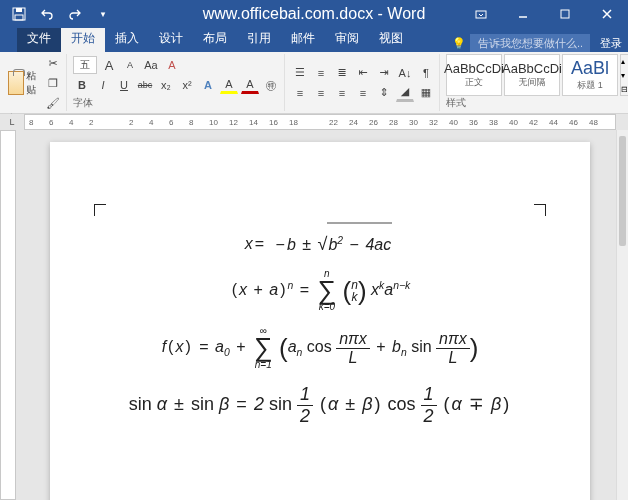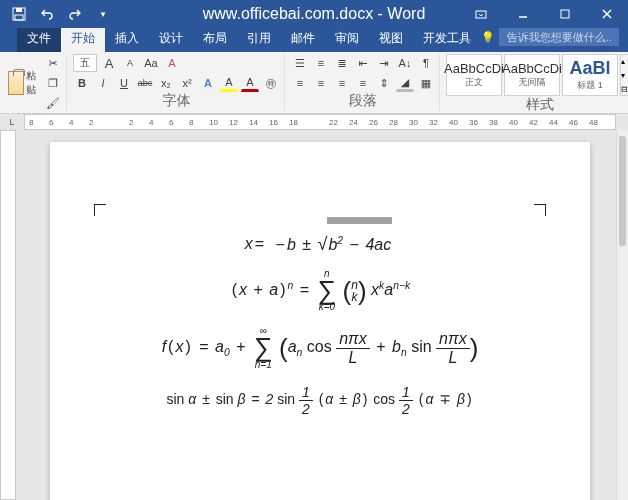--- a/index.html
+++ b/index.html
@@ -13,48 +13,48 @@
 .tabs{background:#2b579a;color:#fff;height:24px;display:flex;align-items:flex-end;padding-left:17px}
 .tab{padding:4px 10px 5px;font-size:12px;cursor:pointer;white-space:nowrap}
 .tab.file{background:#1e3e6e}
 .tab.active{background:#f3f3f3;color:#2b579a}
 .tabs-right{margin-left:auto;display:flex;align-items:center;gap:4px;padding-right:6px;color:#fff}
 .tell-me{background:#4a74b4;color:#cdd7ea;padding:3px 8px;font-size:11px;border:none;width:120px}
 .tell-me::placeholder{color:#cdd7ea}
 .ribbon{background:#f3f3f3;height:62px;display:flex;border-bottom:1px solid #d4d4d4;padding:2px 4px;gap:2px}
 .group{display:flex;flex-direction:column;border-right:1px solid #e0e0e0;padding:0 4px;position:relative}
 .group-body{flex:1;display:flex;align-items:center;gap:2px}
-.group-label{text-align:center;font-size:14px;color:#666;padding-bottom:1px}
+.group-label{font-size:10px;color:#666;padding-bottom:1px}
 .big-btn{display:flex;flex-direction:row;align-items:center;justify-content:center;width:34px;font-size:10px;color:#444;gap:2px}
 .clip-icon{width:20px;height:24px;border:1px solid #c88d3e;background:linear-gradient(#fdf0d5,#f8d898);position:relative}
 .clip-icon::before{content:"";position:absolute;top:-3px;left:4px;width:10px;height:6px;border:1px solid #888;border-bottom:none;border-radius:3px 3px 0 0}
 .ctrl-row{display:flex;gap:3px;align-items:center}
 .ctrl{min-width:18px;height:18px;display:flex;align-items:center;justify-content:center;font-size:11px;color:#444;border:1px solid transparent}
 .ctrl.dd{padding:0 3px;border:1px solid #c9c9c9;background:#fff;font-size:10px;white-space:nowrap}
 .font-stack{display:flex;flex-direction:column;gap:2px}
 .style-card{width:56px;height:42px;border:1px solid #d0d0d0;background:#fff;display:flex;flex-direction:column;align-items:center;justify-content:center;font-size:9px;color:#666}
 .style-card .sample{font-size:13px;color:#333}
-.style-card .big{font-size:18px;font-weight:bold}
+.style-card .big{font-size:18px;font-weight:normal}
 .page-area{position:relative;height:386px;background:#e6e6e6;overflow:hidden}
 .h-ruler{position:absolute;top:0;left:24px;right:12px;height:16px;background:#fff;border:1px solid #c8c8c8;font-size:8px;color:#666;display:flex;align-items:center;overflow:hidden}
 .h-ruler span{position:absolute}
 .v-ruler{position:absolute;top:16px;left:0;width:16px;bottom:0;background:#fff;border:1px solid #c8c8c8}
 .corner{position:absolute;top:0;left:0;width:24px;height:16px;background:#e6e6e6;display:flex;align-items:center;justify-content:center;font-size:9px;color:#555}
 .viewport{position:absolute;top:16px;left:24px;right:12px;bottom:0;overflow:auto;background:#e6e6e6}
 .page{width:540px;background:#fff;margin:12px auto 20px;box-shadow:0 2px 6px rgba(0,0,0,.25);padding:78px 60px 40px;min-height:520px;font-family:Cambria,"Times New Roman",serif;color:#222;position:relative}
 .crop{position:absolute;width:12px;height:12px;border-color:#bfbfbf}
 .crop.tl{top:62px;left:44px;border-left:1px solid;border-top:1px solid}
 .crop.tr{top:62px;right:44px;border-right:1px solid;border-top:1px solid}
 .eq{text-align:center;margin:14px 0;font-style:italic;font-size:16px}
 .eq .op{font-style:normal;padding:0 2px}
 .frac{display:inline-block;vertical-align:middle;text-align:center}
 .frac .num{display:block;padding:0 3px}
 .frac .den{display:block;border-top:1px solid #222;padding:0 3px}
 .sqrt-sym{font-style:normal;font-size:18px}
-.vinc{border-top:7px solid #a3a3a3;padding:12px 1px}
+.vinc{border-top:2px solid #a3a3a3;padding:12px 1px}
 .sig{display:inline-block;vertical-align:middle;text-align:center;font-style:normal;line-height:1;margin:0 2px}
 .sig .lim{font-size:10px;font-style:italic;display:block}
 .sig .sym{font-size:26px;display:block;line-height:.9}
 .binom{display:inline-block;vertical-align:middle;text-align:center;line-height:1}
 .binom span{display:block;font-size:12px}
 .pr{font-style:normal;font-size:26px;vertical-align:middle;line-height:0}
 sup,sub{font-size:.65em;font-style:italic}
 .scrollbar{position:absolute;top:16px;right:0;width:12px;bottom:0;background:#efefef;border-left:1px solid #dcdcdc}
 .thumb{position:absolute;top:6px;left:2px;right:2px;height:110px;background:#c8c8c8;border-radius:2px}
 svg{display:block}
@@ -112,21 +112,20 @@
 <div class="tabs">
   <div class="tab file">文件</div>
   <div class="tab active">开始</div>
   <div class="tab">插入</div>
   <div class="tab">设计</div>
   <div class="tab">布局</div>
   <div class="tab">引用</div>
   <div class="tab">邮件</div>
   <div class="tab">审阅</div>
   <div class="tab">视图</div>
-  <div class="tab">开发工具</div>
   <div class="tabs-right">
     <span style="font-size:11px">💡</span>
     <input class="tell-me" placeholder="告诉我您想要做什么..." style="">
     <span style="font-size:11px;margin-left:6px">登录</span>
 
   </div>
 </div>
 
 <div class="ribbon">
   <div class="group">
@@ -187,21 +186,20 @@
           <div class="ctrl">≡</div>
           <div class="ctrl">≡</div>
           <div class="ctrl">≡</div>
           <div class="ctrl">≡</div>
           <div class="ctrl">⇕</div>
           <div class="ctrl" style="border-bottom:3px solid #bbb">◢</div>
           <div class="ctrl">▦</div>
         </div>
       </div>
     </div>
-    <div class="group-label">段落</div>
   </div>
 
   <div class="group" style="flex:1">
     <div class="group-body">
       <div class="style-card">
           <div class="sample">AaBbCcDi</div>
           <div>正文</div>
         </div>
       <div class="style-card">
           <div class="sample">AaBbCcDi</div>
@@ -282,21 +280,21 @@
 
       <div class="eq">
         <span>f</span><span class="op">(</span><span>x</span><span class="op">)</span> <span class="op">=</span> <span>a</span><sub>0</sub> <span class="op">+</span>
         <span class="sig"><span class="lim">∞</span><span class="sym">∑</span><span class="lim">n=1</span></span>
         <span class="pr">(</span><span>a</span><sub>n</sub> <span style="font-style:normal">cos</span>
         <span class="frac"><span class="num">nπx</span><span class="den">L</span></span>
         <span class="op">+</span> <span>b</span><sub>n</sub> <span style="font-style:normal">sin</span>
         <span class="frac"><span class="num">nπx</span><span class="den">L</span></span><span class="pr">)</span>
       </div>
 
-      <div class="eq" style="font-size:14px">
+      <div class="eq" style="font-size:18px">
         <span style="font-style:normal">sin</span> <span>α</span> <span class="op">±</span> <span style="font-style:normal">sin</span> <span>β</span>
         <span class="op">=</span> <span>2</span> <span style="font-style:normal">sin</span>
         <span class="frac"><span class="num">1</span><span class="den">2</span></span>
         <span class="op">(</span><span>α</span> <span class="op">±</span> <span>β</span><span class="op">)</span>
         <span style="font-style:normal">cos</span>
         <span class="frac"><span class="num">1</span><span class="den">2</span></span>
         <span class="op">(</span><span>α</span> <span class="op">∓</span> <span>β</span><span class="op">)</span>
       </div>
     </div>
   </div>

